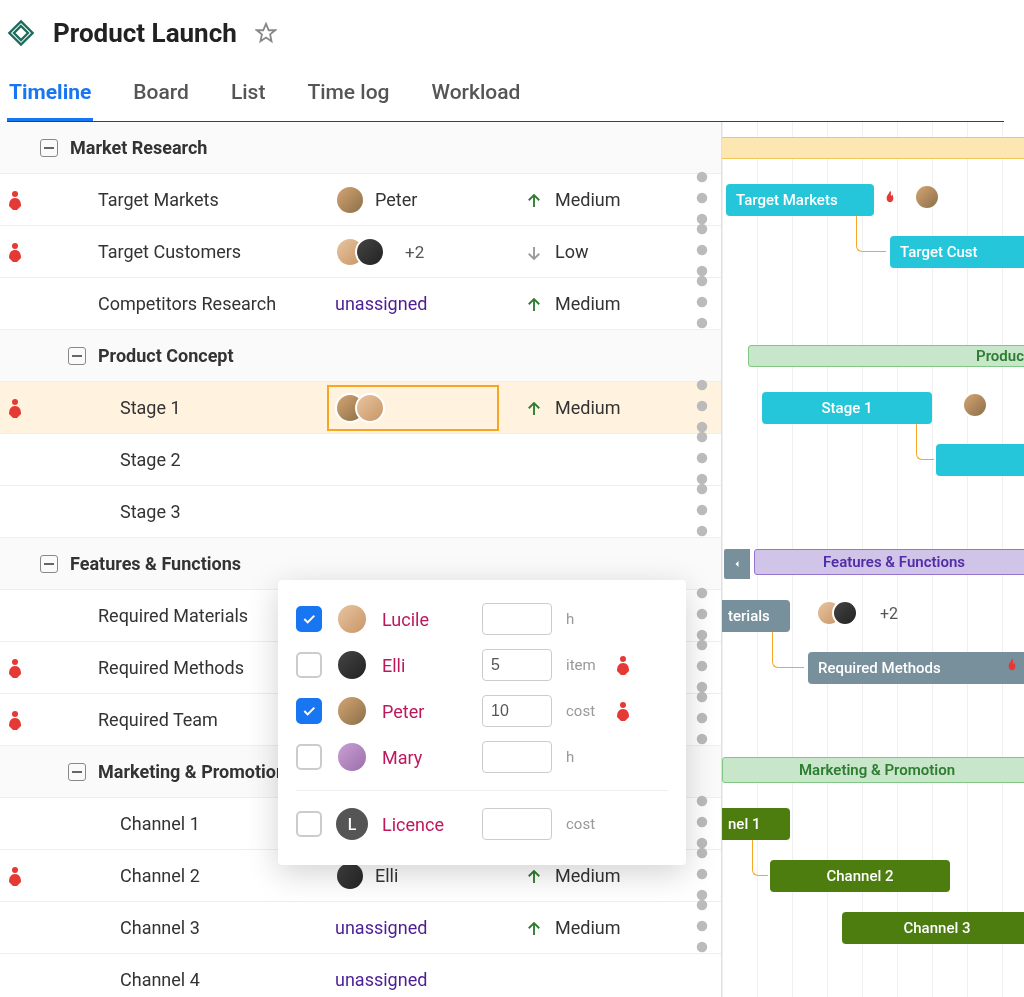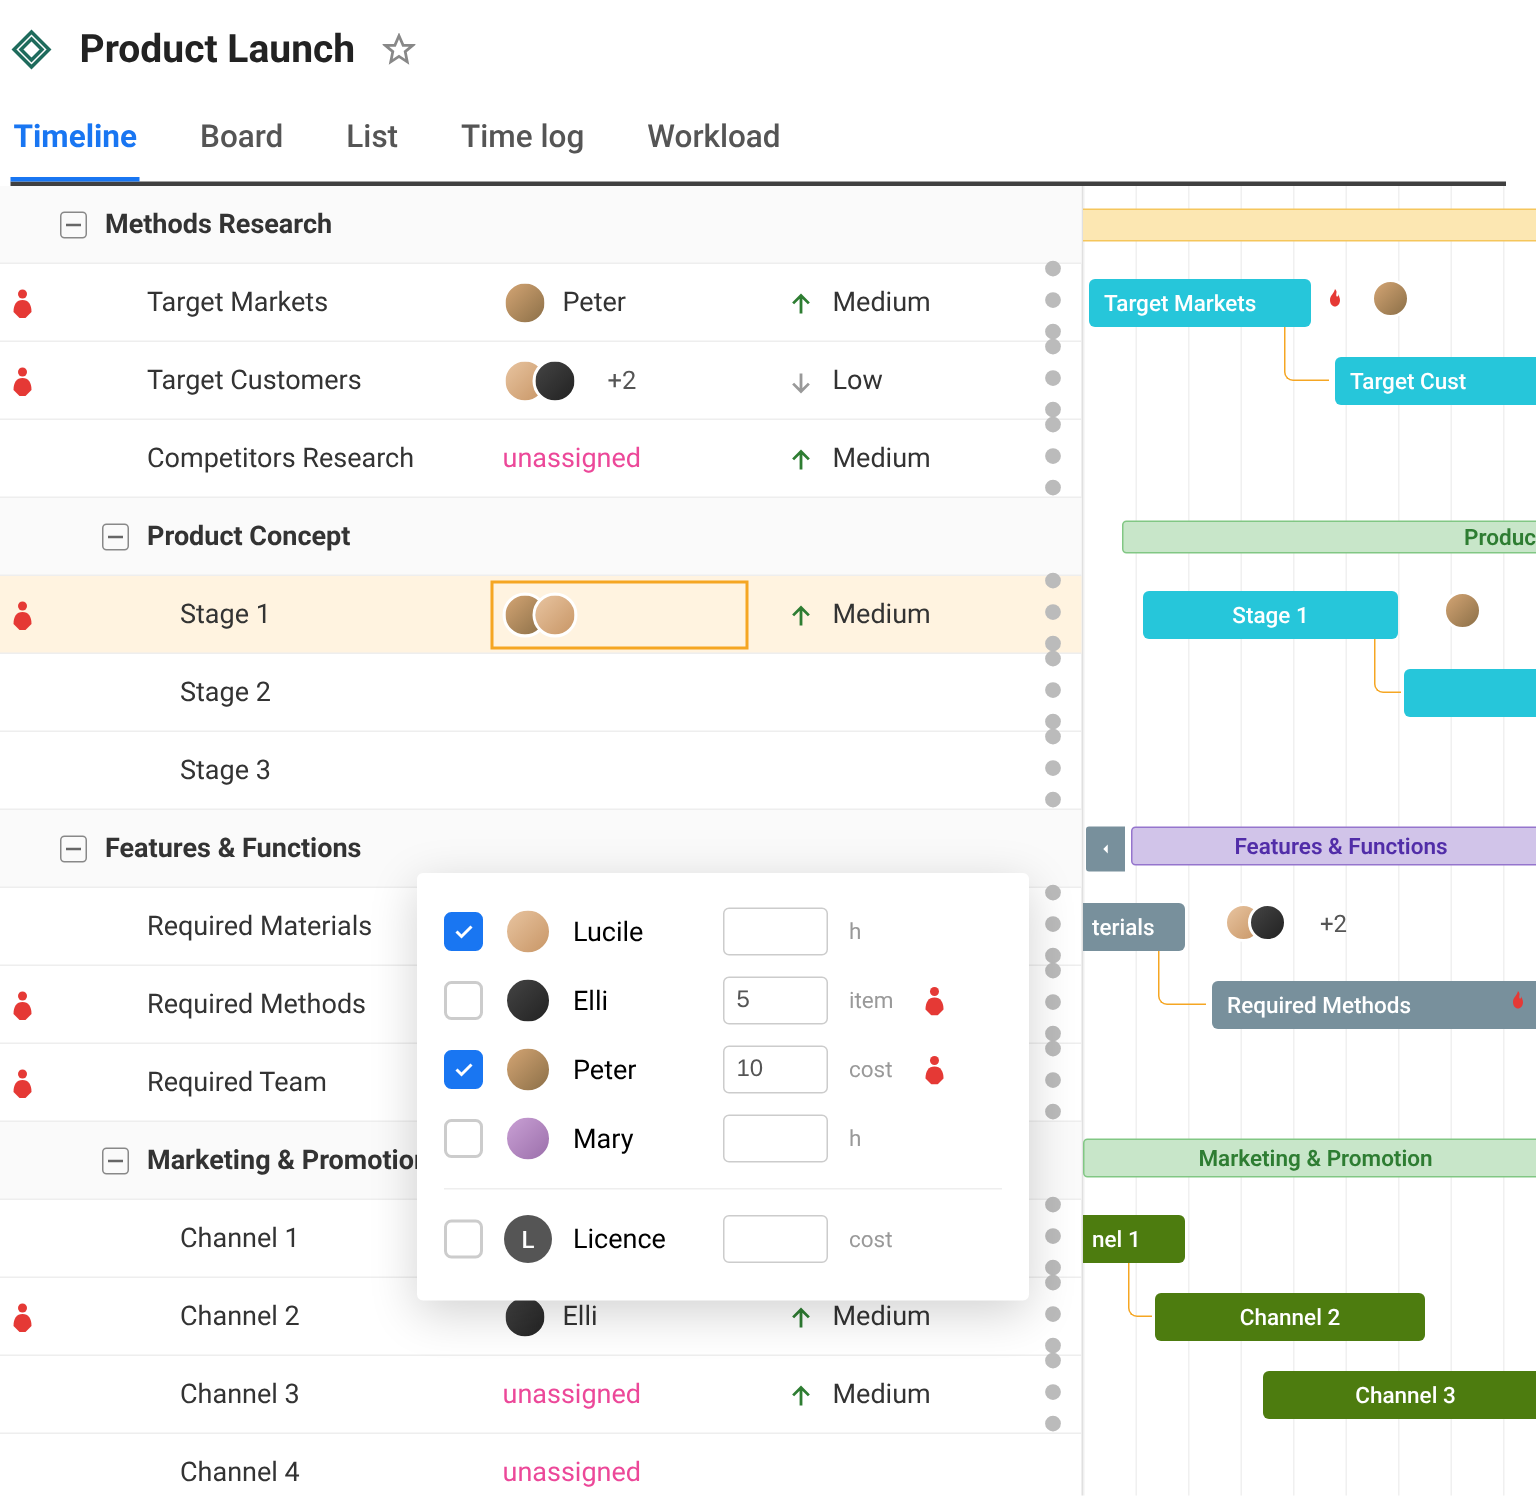--- a/index.html
+++ b/index.html
@@ -4,21 +4,21 @@
 <style>
 * { box-sizing: border-box; margin: 0; padding: 0; }
 body { font-family: -apple-system, BlinkMacSystemFont, "Segoe UI", Roboto, sans-serif; color: #333; background: #fff; overflow: hidden; width: 1024px; height: 997px; }
 
 .header { padding: 18px 20px 0 7px; }
 .title-row { display: flex; align-items: center; gap: 18px; margin-bottom: 24px; }
 .logo-icon { width: 28px; height: 28px; color: #1E6B5C; }
 .project-title { font-size: 26px; font-weight: 700; color: #222; }
 .star-icon { width: 22px; height: 22px; stroke: #888; fill: none; stroke-width: 2; cursor: pointer; }
 
-.tabs { display: flex; gap: 38px; padding: 0 0 0 0; border-bottom: 3px solid #404040; }
+.tabs { display: flex; gap: 38px; padding: 0 0 0 0; border-bottom: 1px solid #404040; }
 .tab { font-size: 21px; color: #555; padding: 8px 2px 14px 2px; cursor: pointer; font-weight: 500; }
 .tab.active { color: #1976F2; font-weight: 700; border-bottom: 3px solid #1976F2; }
 
 .content { display: flex; position: relative; }
 .left-panel { width: 722px; border-right: 1px solid #e0e0e0; position: relative; }
 .right-panel { width: 302px; position: relative; overflow: hidden; }
 
 .row { display: flex; align-items: center; height: 52px; border-bottom: 1px solid #eee; position: relative; }
 .row.group-row { background: #fafafa; }
 .row.highlighted { background: #FFF3E0; }
@@ -28,21 +28,21 @@
 
 .collapse-box { width: 18px; height: 18px; border: 1.5px solid #888; border-radius: 3px; display: flex; align-items: center; justify-content: center; margin-right: 12px; cursor: pointer; flex-shrink: 0; }
 .collapse-box svg { width: 10px; height: 2px; }
 
 .task-name-cell { display: flex; align-items: center; padding-left: 40px; width: 335px; font-size: 18px; }
 .group-name { font-weight: 700; font-size: 18px; }
 .subtask-name { padding-left: 58px; font-size: 18px; color: #333; }
 .sub-group .task-name-cell { padding-left: 68px; }
 
 .assignee-cell { width: 190px; display: flex; align-items: center; gap: 10px; font-size: 18px; color: #333; }
-.assignee-cell.unassigned { color: #ec4899; }
+.assignee-cell.unassigned { color: #4c1d95; }
 .avatar { width: 30px; height: 30px; border-radius: 50%; display: inline-block; border: 2px solid #fff; }
 .avatar-stack { display: flex; }
 .avatar-stack .avatar { margin-left: -10px; }
 .avatar-stack .avatar:first-child { margin-left: 0; }
 .avatar.a1 { background: linear-gradient(135deg, #d4a574, #8b6f47); }
 .avatar.a2 { background: linear-gradient(135deg, #e8c4a0, #c89666); }
 .avatar.a3 { background: linear-gradient(135deg, #444, #222); }
 .avatar.a4 { background: linear-gradient(135deg, #f4b5a8, #d88c7a); }
 .avatar.a5 { background: linear-gradient(135deg, #c9a0d4, #9b6fab); }
 .more-count { font-size: 17px; color: #555; margin-left: 10px; }
@@ -57,21 +57,21 @@
 .assignee-highlight-box { position: absolute; border: 2px solid #F5A623; left: 327px; top: 3px; width: 172px; height: 46px; pointer-events: none; }
 
 
 .popover { position: absolute; top: 458px; left: 278px; width: 408px; background: #fff; box-shadow: 0 8px 32px rgba(0,0,0,0.18); border-radius: 4px; z-index: 100; padding: 16px 18px 18px 18px; }
 .popover-row { display: flex; align-items: center; height: 46px; gap: 14px; }
 .popover-check { width: 26px; height: 26px; border: 2px solid #ccc; border-radius: 5px; display: flex; align-items: center; justify-content: center; cursor: pointer; flex-shrink: 0; }
 .popover-check.checked { background: #1976F2; border-color: #1976F2; }
 .popover-check.checked svg { stroke: #fff; }
 .popover-avatar { width: 32px; height: 32px; border-radius: 50%; flex-shrink: 0; }
 .popover-avatar.l { background: #555; color: #fff; display: flex; align-items: center; justify-content: center; font-size: 16px; font-weight: 500; }
-.popover-name { font-size: 18px; color: #000000; width: 86px; }
+.popover-name { font-size: 18px; color: #be185d; width: 86px; }
 .popover-input { width: 70px; height: 32px; border: 1px solid #ccc; border-radius: 4px; padding: 0 8px; font-size: 16px; color: #555; }
 .popover-unit { font-size: 15px; color: #999; width: 36px; }
 .popover-person { width: 14px; height: 20px; fill: #E53935; }
 .popover-divider { border: none; border-top: 1px solid #eee; margin: 10px 0 10px 0; }
 
 
 .gantt-grid { position: absolute; top: 0; left: 0; right: 0; bottom: 0; }
 .gantt-col { position: absolute; top: 0; bottom: 0; border-left: 1px solid #f0f0f0; }
 .gantt-bar { position: absolute; height: 32px; border-radius: 4px; display: flex; align-items: center; padding: 0 10px; font-size: 15px; color: #fff; font-weight: 500; white-space: nowrap; }
 .gantt-group-bar { position: absolute; height: 22px; border-radius: 3px; display: flex; align-items: center; padding: 0 8px; font-size: 15px; font-weight: 600; white-space: nowrap; }
@@ -113,21 +113,21 @@
 
   <div class="left-panel">
 
     <div class="row group-row">
       <div class="task-name-cell">
         <div class="collapse-box">
             <svg viewBox="0 0 10 2">
               <rect width="10" height="2" fill="#666"></rect>
             </svg>
           </div>
-        <span class="group-name">Methods Research</span>
+        <span class="group-name">Market Research</span>
       </div>
     </div>
 
     <div class="row">
       <div class="person-indicator">
           <svg class="person-svg" viewBox="0 0 14 20">
             <circle cx="7" cy="4" r="3"></circle>
             <path d="M7 8 C3 8 1 11 1 16 L5 20 L9 20 L13 16 C13 11 11 8 7 8 Z"></path>
           </svg>
         </div>

